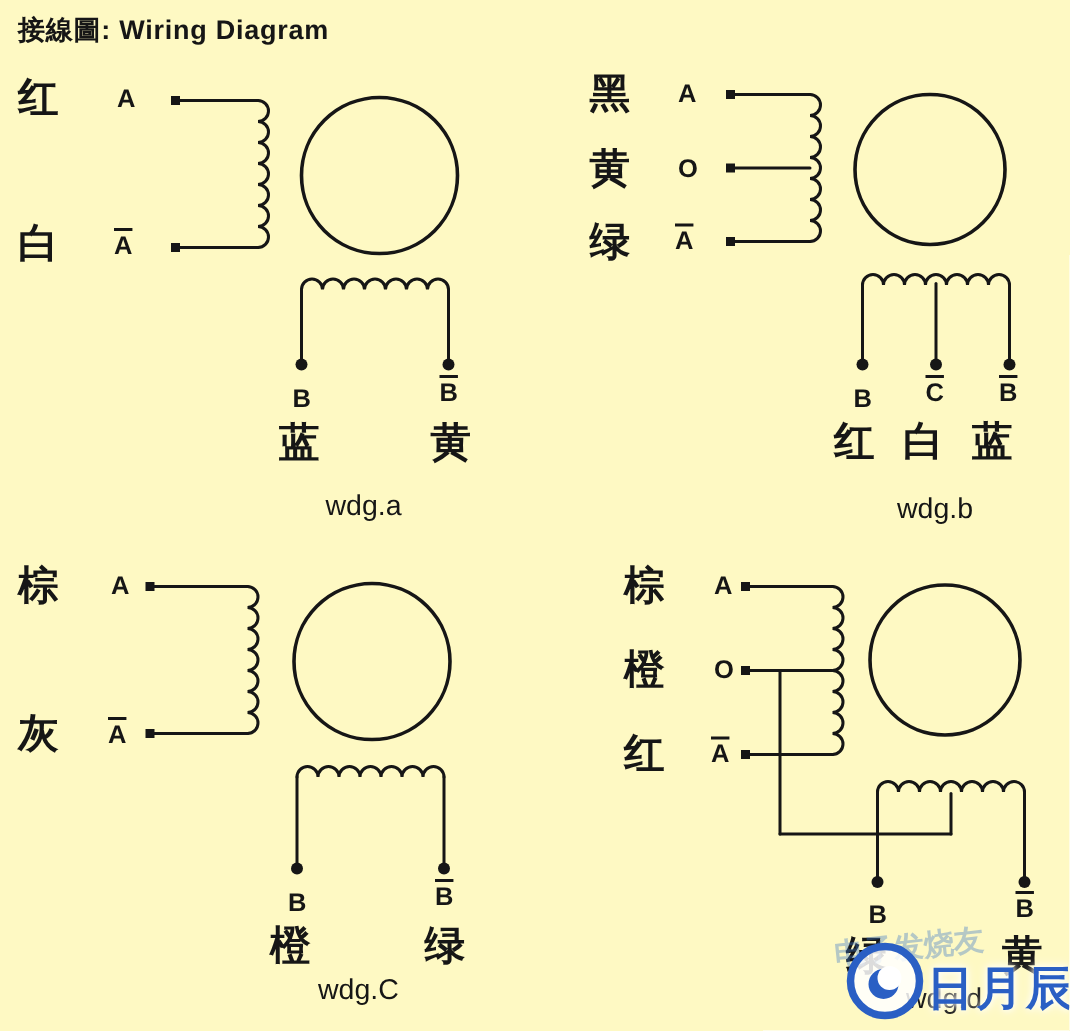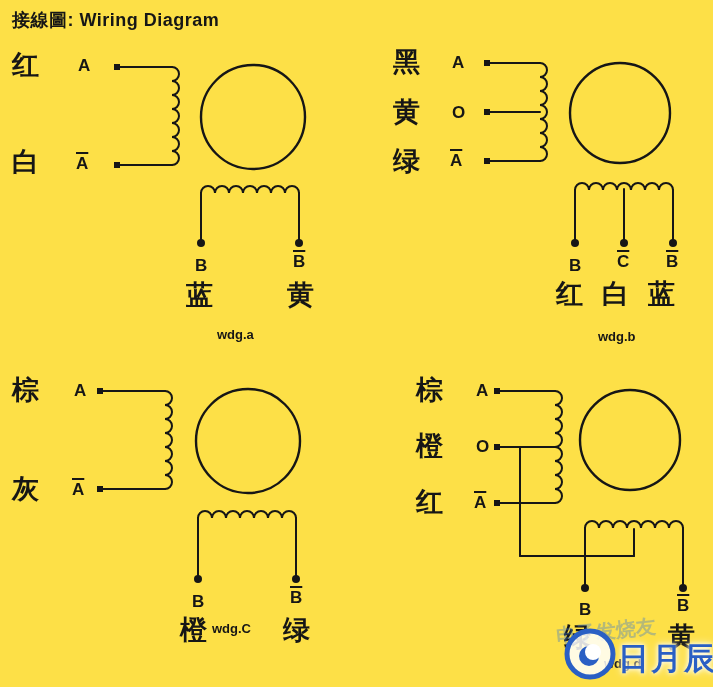--- a/index.html
+++ b/index.html
@@ -1,22 +1,22 @@
 <!DOCTYPE html>
 <html><head>
 <meta charset="utf-8">
 <style>
   html,body{margin:0;padding:0;background:#ffffff;}
   body{font-family:"Liberation Sans","DejaVu Sans",sans-serif;color:#161616;}
-  #page{position:relative;width:713px;height:687px;background:#fde047;overflow:hidden;}
+  #page{position:relative;width:713px;height:687px;background:#fef9c3;overflow:hidden;}
   .title{position:absolute;left:12px;top:8px;font-size:18px;font-weight:700;letter-spacing:0.5px;}
   .cjk{position:absolute;font-size:27px;font-weight:700;line-height:1;}
   .term{position:absolute;font-size:17px;font-weight:700;line-height:1;}
   .ovl{text-decoration:overline;text-decoration-thickness:2px;}
-  .cap{position:absolute;font-size:13px;font-weight:700;}
+  .cap{position:absolute;font-size:19px;font-weight:400;}
   .art{position:absolute;left:0;top:0;}
   
   .wm-faint{position:absolute;left:556px;top:618px;font-size:20px;font-weight:700;
             color:rgba(64,120,200,0.38);transform:rotate(-6deg);white-space:nowrap;}
   .wm-logo{position:absolute;left:562px;top:626px;}
   .wm-main{position:absolute;left:618px;top:638px;font-size:31px;font-weight:800;color:#2a5fc4;
            letter-spacing:2px;text-shadow:0 0 4px #fff,0 0 8px #fff;white-space:nowrap;}
 </style>
 </head>
 <body>
@@ -125,21 +125,21 @@
 
   <div>
     <span class="cjk" style="left:12px;top:377px">棕</span>
     <span class="term" style="left:74px;top:382px">A</span>
     <span class="cjk" style="left:12px;top:476px">灰</span>
     <span class="term ovl" style="left:72px;top:481px">A</span>
     <span class="term" style="left:192px;top:593px">B</span>
     <span class="term ovl" style="left:290px;top:589px">B</span>
     <span class="cjk" style="left:180px;top:617px">橙</span>
     <span class="cjk" style="left:283px;top:617px">绿</span>
-    <span class="cap" style="left:212px;top:621px">wdg.C</span>
+    <span class="cap" style="left:212px;top:650px">wdg.C</span>
   </div>
 
   <div>
     <span class="cjk" style="left:416px;top:377px">棕</span>
     <span class="term" style="left:476px;top:382px">A</span>
     <span class="cjk" style="left:416px;top:433px">橙</span>
     <span class="term" style="left:476px;top:438px">O</span>
     <span class="cjk" style="left:416px;top:489px">红</span>
     <span class="term ovl" style="left:474px;top:494px">A</span>
     <span class="term" style="left:579px;top:601px">B</span>

